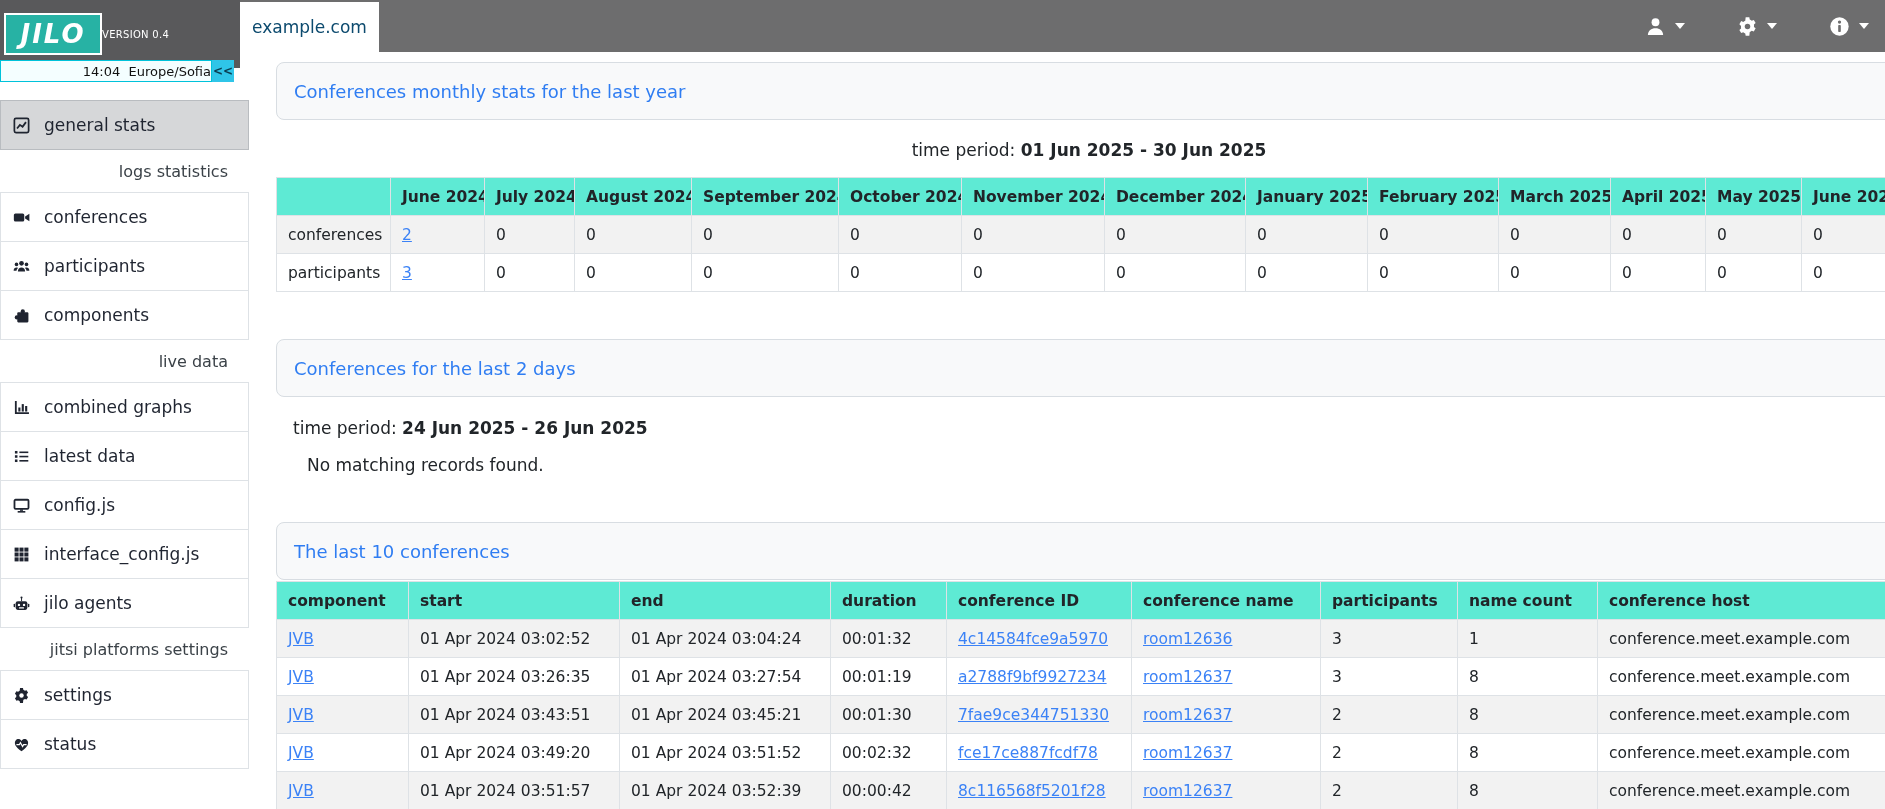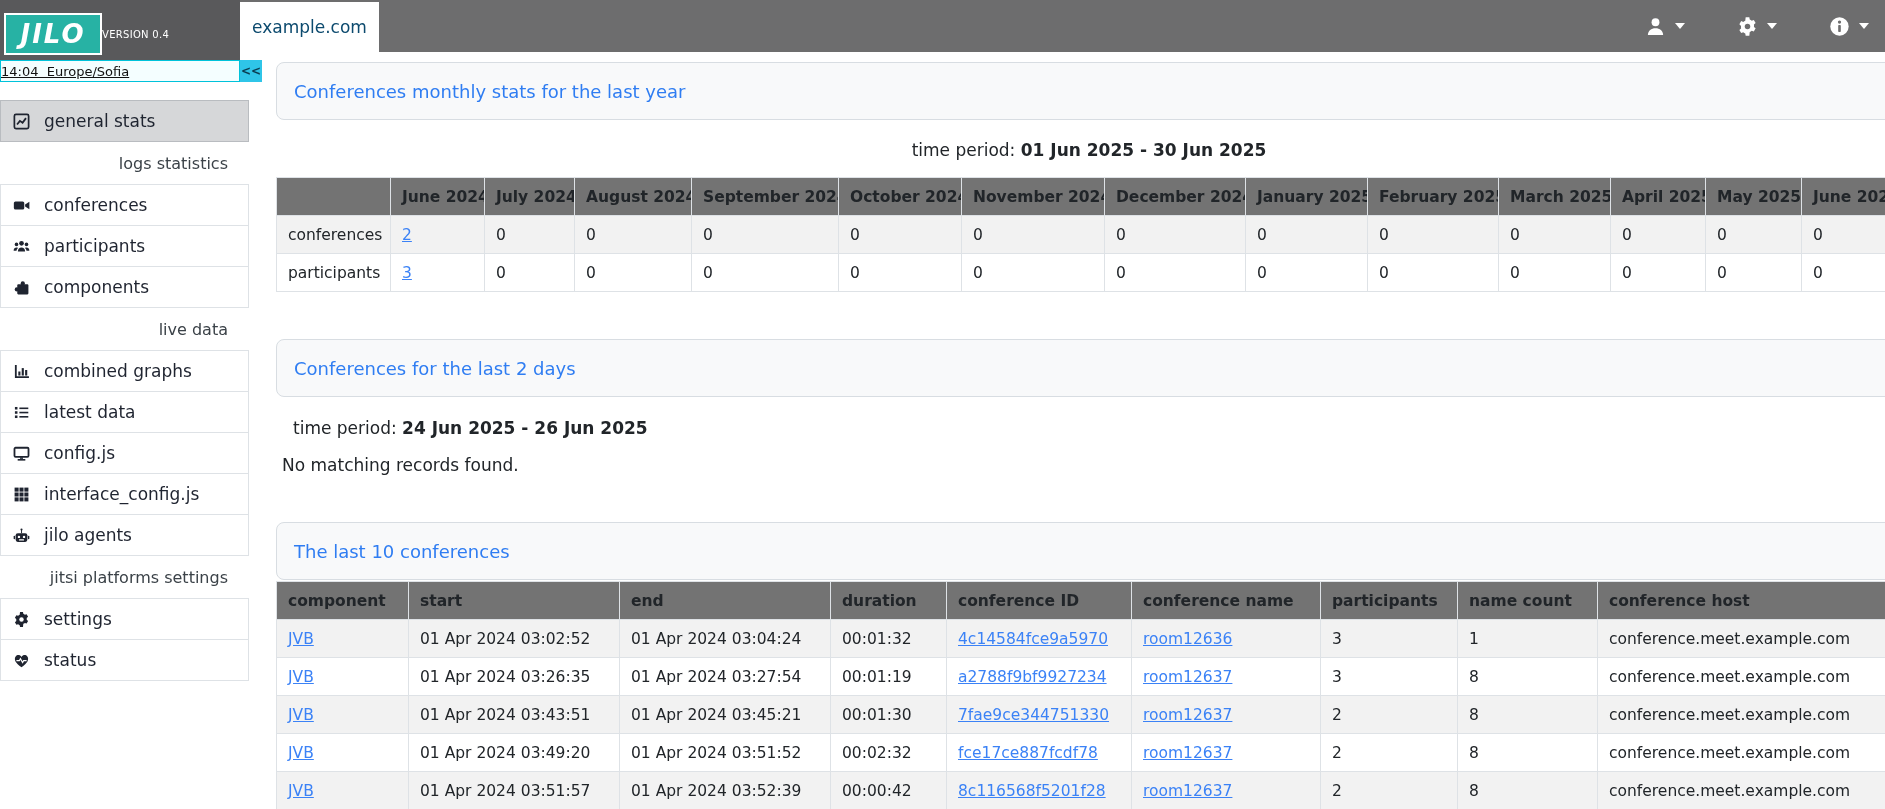--- a/index.html
+++ b/index.html
@@ -21,52 +21,52 @@
            border-top:6px solid #fff; }
   .tb-svg { width:21px; height:21px; display:block; }
 
   
   .layout { display:flex; height:757px; }
   .sidebar { flex:0 0 262px; }
   .main { flex:1 1 auto; overflow:hidden; padding-left:14px; }
 
   
   .clock-row { margin-top:8px; display:flex; height:22px; }
-  .clock-box { width:240px; background:#f4feff; border:1px solid #00c2da; display:flex;
-               align-items:center; justify-content:flex-start; font-size:13px; color:#111;text-decoration:underline; }
+  .clock-box { width:212px; background:#f4feff; border:1px solid #00c2da; display:flex;
+               align-items:center; justify-content:flex-end; font-size:13px; color:#111; }
   .clock-box span { white-space:pre; }
   .collapse-btn { width:22px; background:#2fc5e8; color:#0a3c50; font-weight:bold; font-size:12px;
                   display:flex; align-items:center; justify-content:center; cursor:pointer; }
   .menu { margin-top:19px; }
-  .menu-item { width:249px; height:42px; border:1px solid #dee2e6; margin-top:-1px; background:#fff;
+  .menu-item { width:249px; height:50px; border:1px solid #dee2e6; margin-top:-1px; background:#fff;
                display:flex; align-items:center; padding-left:12px; gap:14px; font-size:17px;
                color:#1f2430; cursor:pointer; }
   .menu-item.active { background:#d6d7d9; border-color:#b9bcc0; position:relative; z-index:1; }
   .menu-section { width:249px; height:43px; display:flex; align-items:center; justify-content:flex-end;
                   padding-right:21px; font-size:16px; color:#3b4248; }
   .sb-svg { width:17px; height:17px; flex:0 0 17px; display:block; }
 
   
   .card-header { margin-top:10px; width:1714px; height:58px; background:#f8f9fa;
                  border:1px solid #d8dde2; border-radius:8px; display:flex; align-items:center;
                  padding:0 17px; }
   .card-header.gap { margin-top:47px; }
   .card-title { font-size:18px; color:#2f7df2; text-decoration:none; cursor:pointer; }
   .time-period { margin-left:17px; font-size:17px; }
   .tp1 { margin-top:20px;text-align:center; }
   .tp2 { margin-top:21px; }
-  .empty-msg { margin-top:17px; margin-left:6px; font-size:17px; }
+  .empty-msg { margin-top:17px; margin-left:31px; font-size:17px; }
 
   
   table.data { border-collapse:collapse; table-layout:fixed; width:1714px; font-size:15.5px; }
   table.data.t-monthly { margin-top:17px; }
   table.data.t-last { margin-top:1px; }
   table.data th, table.data td { border:1px solid #dee2e6; height:38px; padding:0 11px;
     text-align:left; vertical-align:middle; white-space:nowrap; overflow:hidden; font-weight:normal; }
-  table.data th { font-weight:bold; background:#737373; }
+  table.data th { font-weight:bold; background:#5eead4; }
   table.data tbody tr:nth-child(odd) { background:#f2f2f2; }
   a.cell-link { color:#3b82f6; text-decoration:underline; cursor:pointer; }
 
   .t-monthly th:nth-child(1){width:114px} .t-monthly th:nth-child(2){width:94px}
   .t-monthly th:nth-child(3){width:90px}  .t-monthly th:nth-child(4){width:117px}
   .t-monthly th:nth-child(5){width:147px} .t-monthly th:nth-child(6){width:123px}
   .t-monthly th:nth-child(7){width:143px} .t-monthly th:nth-child(8){width:141px}
   .t-monthly th:nth-child(9){width:122px} .t-monthly th:nth-child(10){width:131px}
   .t-monthly th:nth-child(11){width:112px} .t-monthly th:nth-child(12){width:95px}
   .t-monthly th:nth-child(13){width:96px}  .t-monthly th:nth-child(14){width:189px}

